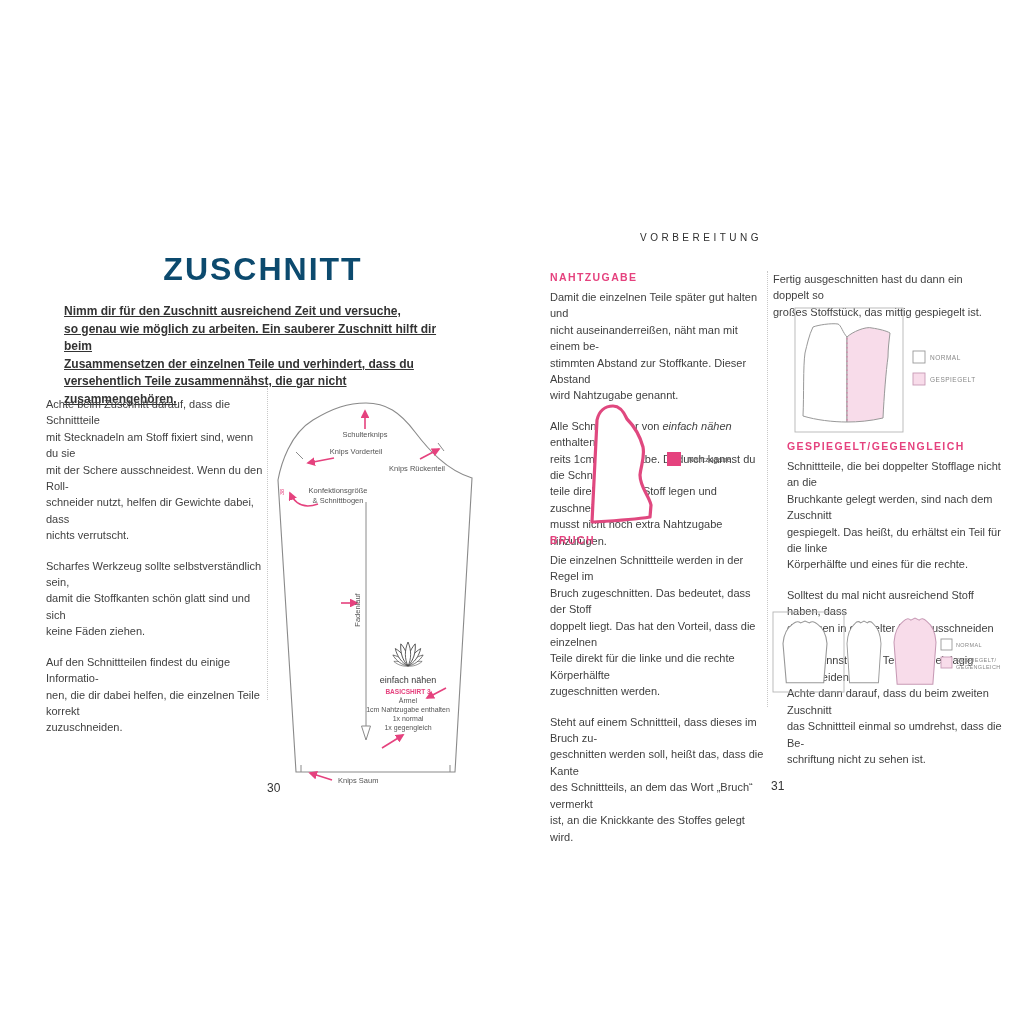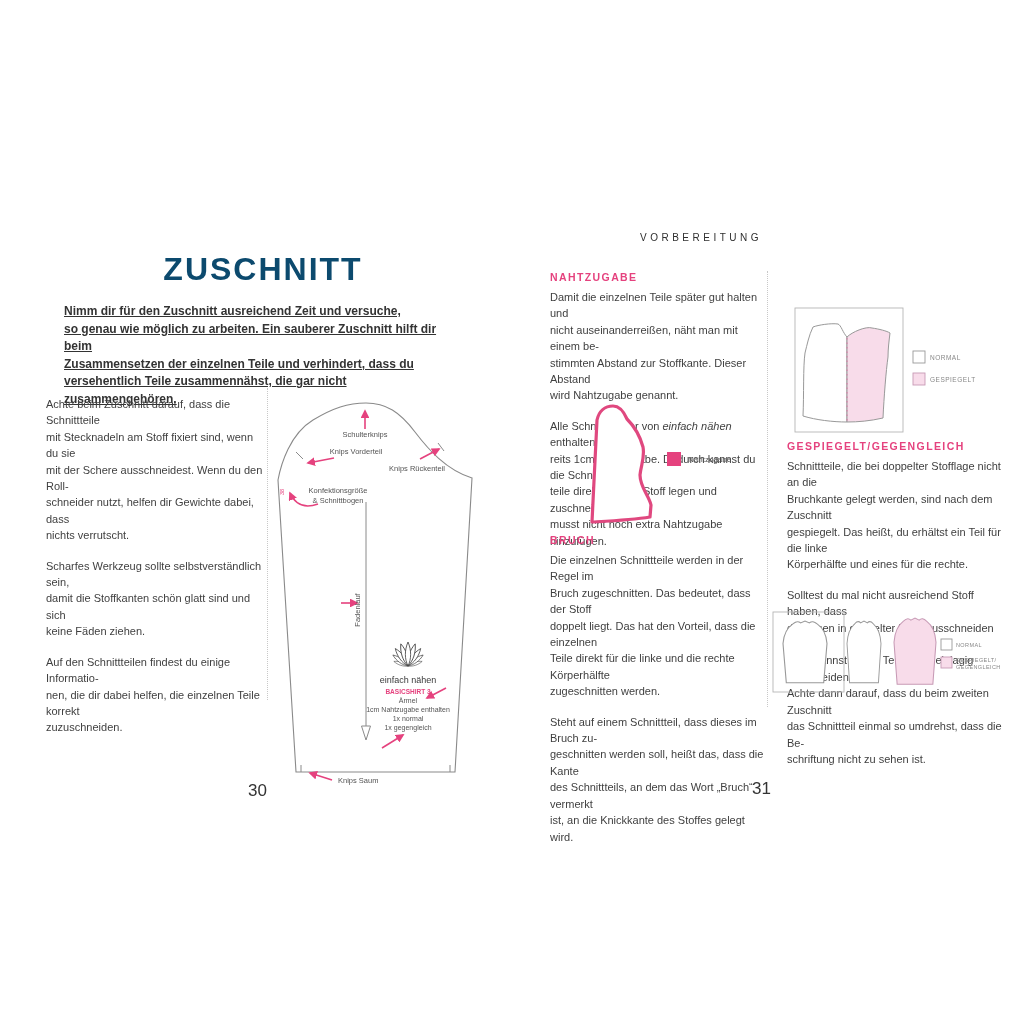--- a/index.html
+++ b/index.html
@@ -10,21 +10,21 @@
   .lp-title{left:88px;top:251px;width:350px;text-align:center;font-size:32px;font-weight:bold;
             color:#0c4a6e;letter-spacing:2px;}
   .lp-intro{left:64px;top:303px;width:396px;font-weight:bold;font-size:12px;
             line-height:17.5px;white-space:pre-line;color:#333;text-decoration:underline;}
   .lp-col{left:46px;top:396px;width:222px;}
   .t{white-space:pre-line;font-size:11px;line-height:16.4px;margin:0 0 14px 0;text-align:left;color:#3f3f3f;}
   .t em{font-style:italic;}
   .vsep{width:0;border-left:1px dotted #c8c8c8;}
   .lp-sep{left:267px;top:388px;height:312px;}
   .pattern-svg{left:268px;top:382px;}
-  .pageno{font-size:17px;color:#333;}
+  .pageno{font-size:12px;color:#333;margin-left:19px;}
   .lp-no{left:248px;top:781px;}
   .rp-no{left:752px;top:779px;}
   
   .rp-header{left:640px;top:232px;width:180px;font-size:10px;letter-spacing:3.5px;
              color:#2e2e2e;}
   .sec-h{color:#e5427e;font-weight:bold;font-size:10.5px;letter-spacing:1.4px;margin:0 0 6px 0;}
   .rp-left{left:550px;top:271px;width:216px;}
   .rp-left2{left:550px;top:534px;width:216px;}
   .rp-sep{left:767px;top:271px;height:436px;}
   .bodice-svg{left:550px;top:395px;}
@@ -147,20 +147,24 @@
 Bruch zugeschnitten. Das bedeutet, dass der Stoff
 doppelt liegt. Das hat den Vorteil, dass die einzelnen
 Teile direkt für die linke und die rechte Körperhälfte
 zugeschnitten werden.</p>
     <p class="t">Steht auf einem Schnittteil, dass dieses im Bruch zu-
 geschnitten werden soll, heißt das, dass die Kante
 des Schnittteils, an dem das Wort „Bruch“ vermerkt
 ist, an die Knickkante des Stoffes gelegt wird.</p>
   </div>
 
+  <div class="abs rp-right-top">
+    <p class="t">Fertig ausgeschnitten hast du dann ein doppelt so
+großes Stoffstück, das mittig gespiegelt ist.</p>
+  </div>
 
   <svg class="abs shirt-svg" width="220" height="170" viewBox="0 0 220 170">
     <rect x="25" y="43" width="108" height="124" fill="none" stroke="#b5b5b5" stroke-width="0.9"></rect>
     <path d="M 77 72 C 73 68, 71 60, 68 59 C 61 58, 48 60, 43 62 C 39 70, 37 80, 35 88
              C 33 102, 34 130, 33 151 C 46 155, 63 157, 77 157 Z" fill="#ffffff" stroke="#999999" stroke-width="1"></path>
     <path d="M 77 72 C 82 67, 96 61, 102 63 C 109 64, 117 66, 120 68 C 119 76, 118 84, 118 92
              C 116 106, 114 132, 113 153 C 100 156, 88 157, 77 157 Z" fill="#f8dcea" stroke="#999999" stroke-width="1"></path>
     <line x1="77" y1="73" x2="77" y2="156" stroke="#d884ab" stroke-width="1.2" stroke-dasharray="1.5 3"></line>
     <rect x="143" y="86" width="12" height="12" fill="#ffffff" stroke="#999999" stroke-width="0.9"></rect>
     <text x="160" y="95" font-size="6.5" fill="#888" letter-spacing="0.5">NORMAL</text>

